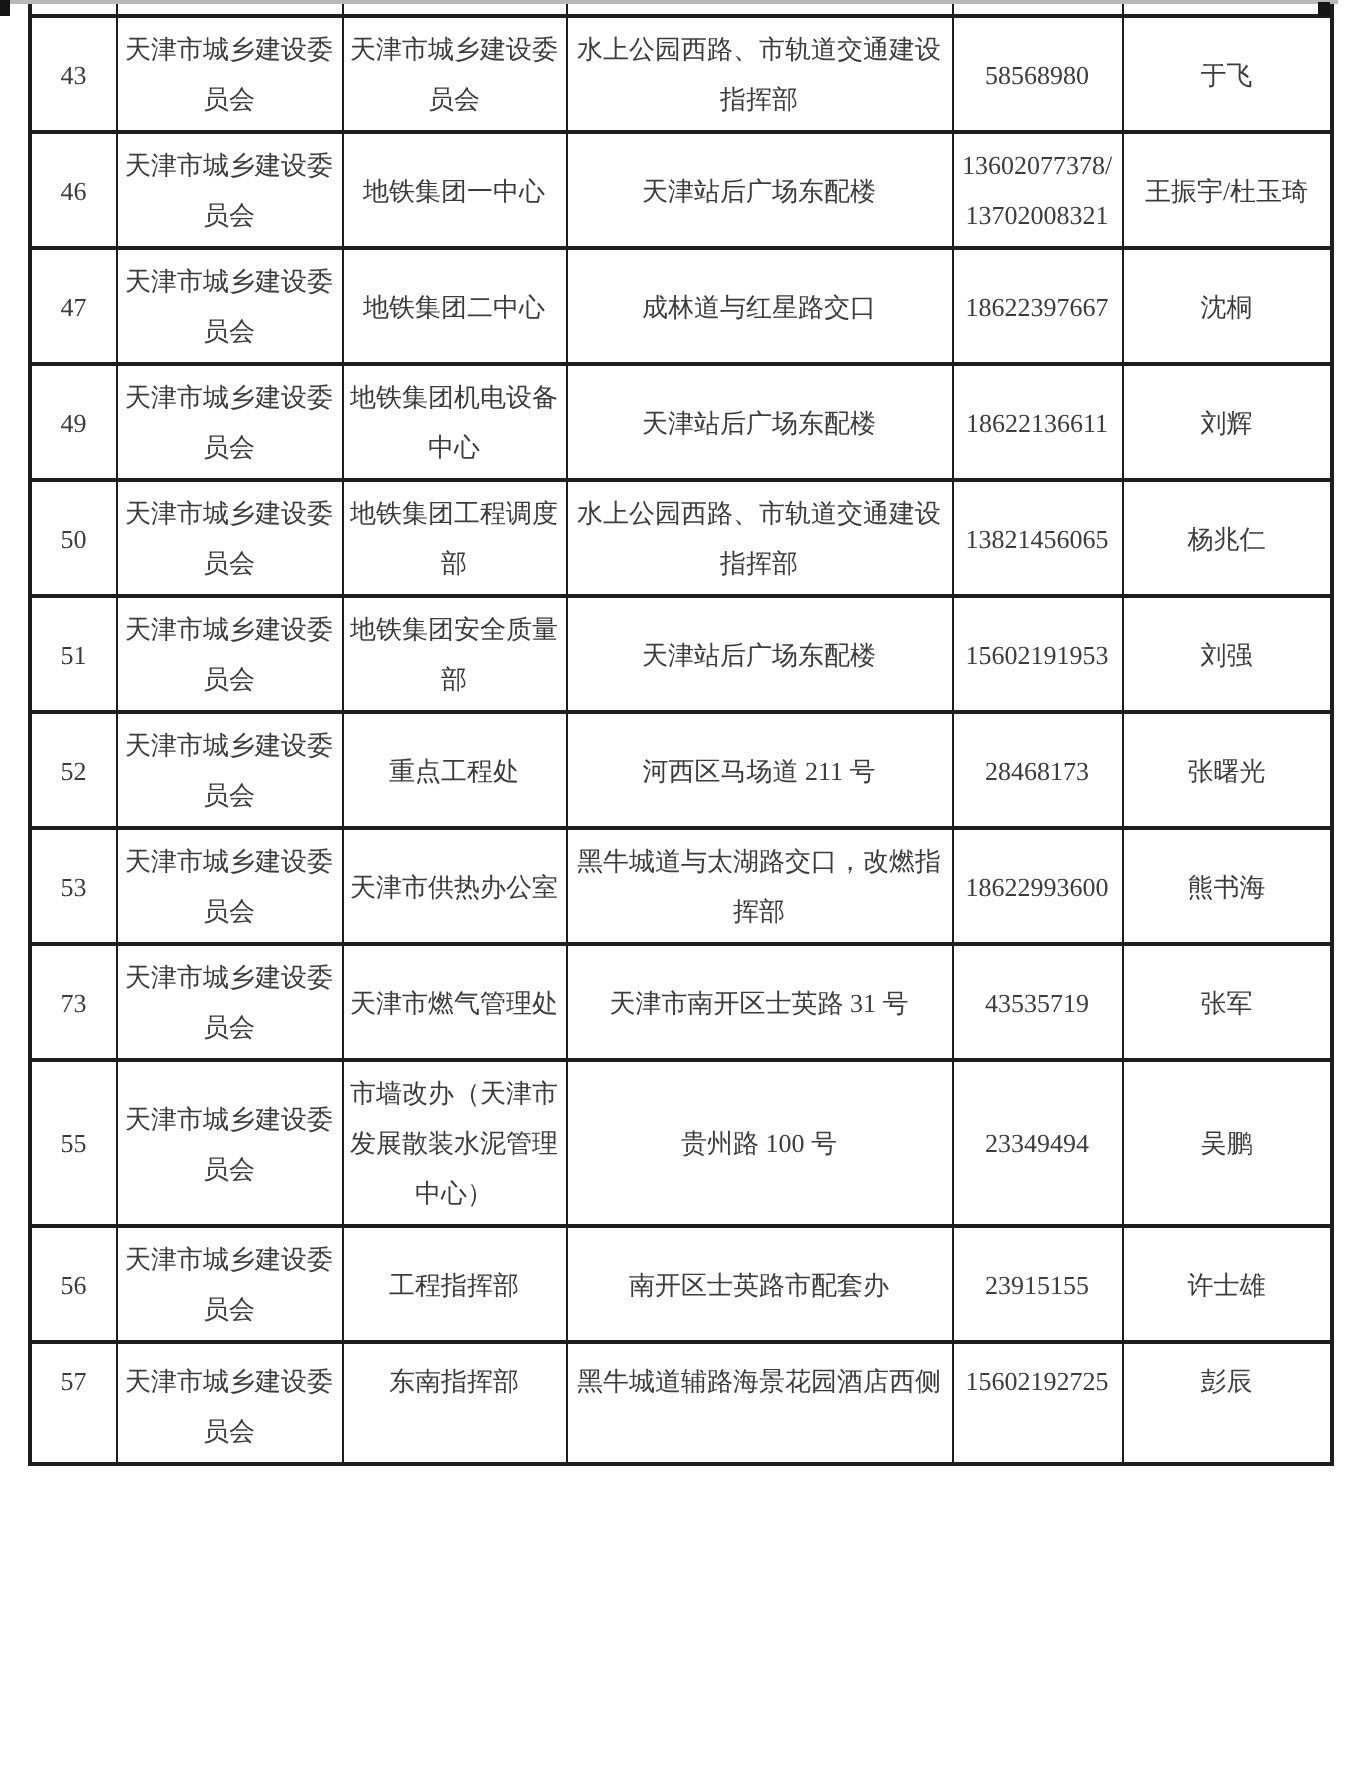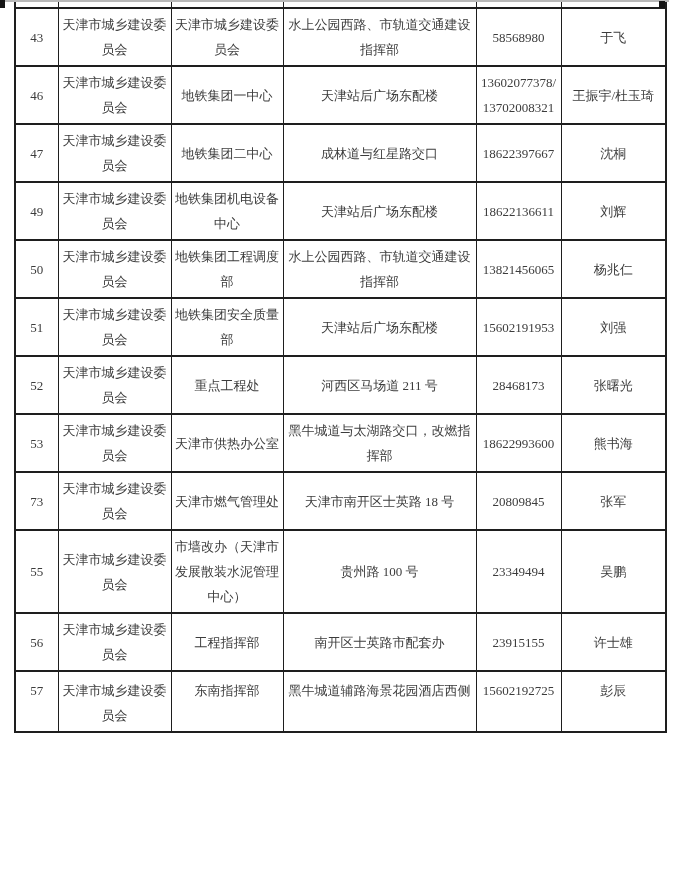--- a/index.html
+++ b/index.html
@@ -169,22 +169,22 @@
     <td>天津市供热办公室</td>
     <td>黑牛城道与太湖路交口，改燃指
 挥部</td>
     <td>18622993600</td>
     <td>熊书海</td>
   </tr>
         <tr>
     <td>73</td>
     <td>天津市城乡建设委员会</td>
     <td>天津市燃气管理处</td>
-    <td>天津市南开区士英路 18 号</td>
-    <td>20809845</td>
+    <td>天津市南开区士英路 31 号</td>
+    <td>43535719</td>
     <td>张军</td>
   </tr>
         <tr>
     <td>55</td>
     <td>天津市城乡建设委员会</td>
     <td>市墙改办（天津市
 发展散装水泥管理
 中心）</td>
     <td>贵州路 100 号</td>
     <td>23349494</td>

